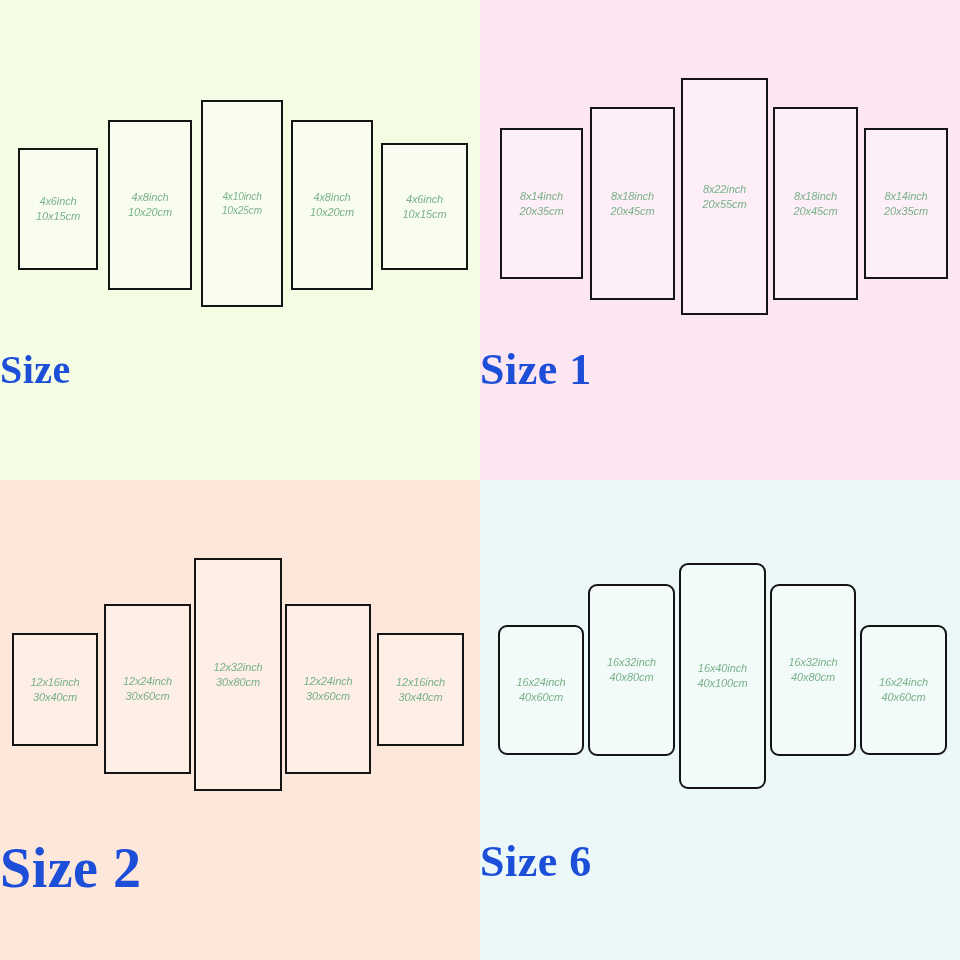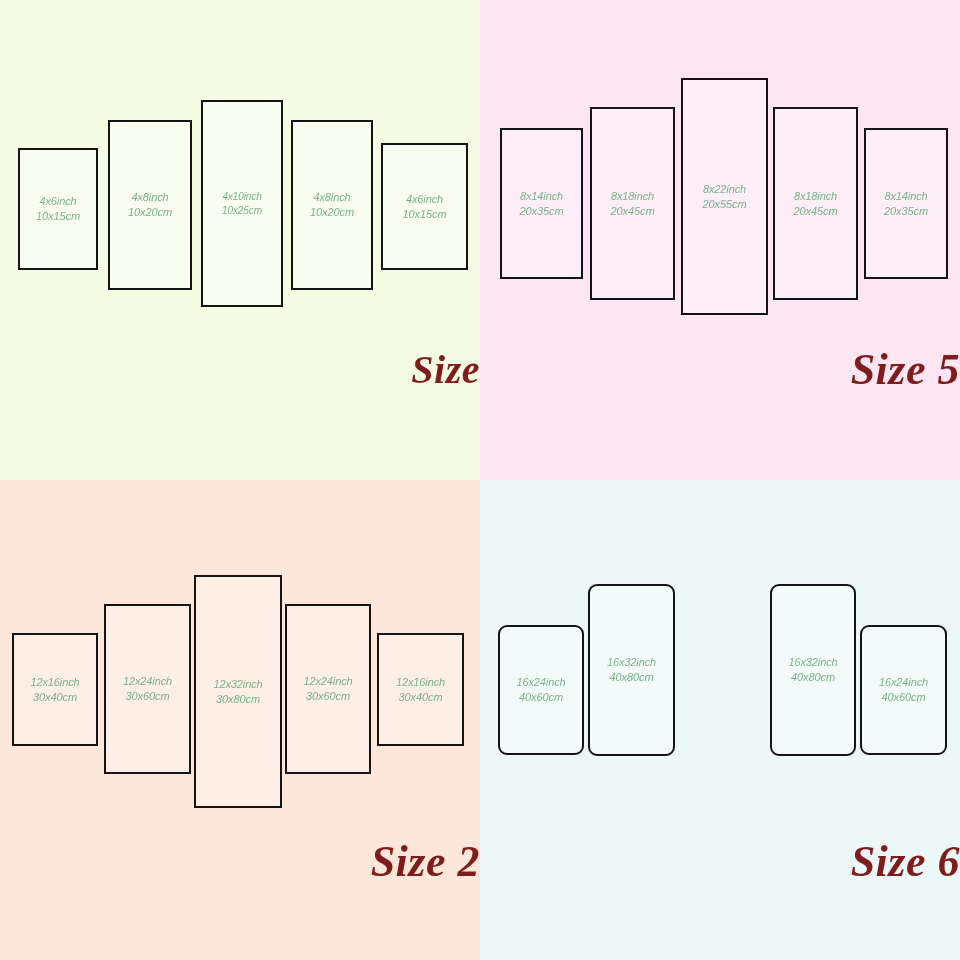--- a/index.html
+++ b/index.html
@@ -58,25 +58,24 @@
   }
 
   .panel-label .ln {
     display: block;
   }
 
   .quad-title {
     position: absolute;
     left: 0;
     width: 480px;
-    text-align: right;
+    text-align: left;
     font-family: "Liberation Serif", serif;
-    font-style: italic;
     font-weight: 700;
-    color: #7f1d1d;
+    color: #1d4ed8;
     letter-spacing: 0.5px;
   }
 
   
   .q-tl { background: #f4fce4; }
   .q-tl .panel { background: #f9fdef; }
   .q-tr { background: #fce6f2; }
   .q-tr .panel { background: #fdeef7; }
   .q-bl { background: #fde6da; }
   .q-bl .panel { background: #fdeee6; }
@@ -148,71 +147,77 @@
             <span class="ln">20x45cm</span>
           </div>
         </div>
         <div class="panel" style="left: 384px; top: 128px; width: 84px; height: 151px;">
           <div class="panel-label" style="font-size: 11px;">
             <span class="ln">8x14inch</span>
             <span class="ln">20x35cm</span>
           </div>
         </div>
       </div>
-      <div class="quad-title" style="top: 344px; font-size: 44px;">Size 5</div>
+      <div class="quad-title" style="top: 344px; font-size: 44px;">Size 1</div>
     </div>
     <div class="quadrant q-bl">
       <div class="panel-stage">
         <div class="panel" style="left: 12px; top: 153px; width: 86px; height: 113px;">
           <div class="panel-label" style="font-size: 11px;">
             <span class="ln">12x16inch</span>
             <span class="ln">30x40cm</span>
           </div>
         </div>
         <div class="panel" style="left: 104px; top: 124px; width: 87px; height: 170px;">
           <div class="panel-label" style="font-size: 11px;">
             <span class="ln">12x24inch</span>
             <span class="ln">30x60cm</span>
           </div>
         </div>
-        <div class="panel" style="left: 194px; top: 95px; width: 88px; height: 233px;">
+        <div class="panel" style="left: 194px; top: 78px; width: 88px; height: 233px;">
           <div class="panel-label" style="font-size: 11px;">
             <span class="ln">12x32inch</span>
             <span class="ln">30x80cm</span>
           </div>
         </div>
         <div class="panel" style="left: 285px; top: 124px; width: 86px; height: 170px;">
           <div class="panel-label" style="font-size: 11px;">
             <span class="ln">12x24inch</span>
             <span class="ln">30x60cm</span>
           </div>
         </div>
         <div class="panel" style="left: 377px; top: 153px; width: 87px; height: 113px;">
           <div class="panel-label" style="font-size: 11px;">
             <span class="ln">12x16inch</span>
             <span class="ln">30x40cm</span>
           </div>
         </div>
       </div>
-      <div class="quad-title" style="top: 356px; font-size: 44px;">Size 2</div>
+      <div class="quad-title" style="top: 356px; font-size: 56px;">Size 2</div>
     </div>
     <div class="quadrant q-br">
       <div class="panel-stage">
         <div class="panel" style="left: 18px; top: 145px; width: 86px; height: 130px;">
           <div class="panel-label" style="font-size: 11px;">
             <span class="ln">16x24inch</span>
             <span class="ln">40x60cm</span>
           </div>
         </div>
         <div class="panel" style="left: 108px; top: 104px; width: 87px; height: 172px;">
           <div class="panel-label" style="font-size: 11px;">
             <span class="ln">16x32inch</span>
             <span class="ln">40x80cm</span>
           </div>
         </div>
+        <div class="panel" style="left: 199px; top: 83px; width: 87px; height: 226px;">
+          <div class="panel-label" style="font-size: 11px;">
+            <span class="ln">16x40inch</span>
+            <span class="ln">40x100cm</span>
+          </div>
+        </div>
         <div class="panel" style="left: 290px; top: 104px; width: 86px; height: 172px;">
           <div class="panel-label" style="font-size: 11px;">
             <span class="ln">16x32inch</span>
             <span class="ln">40x80cm</span>
           </div>
         </div>
         <div class="panel" style="left: 380px; top: 145px; width: 87px; height: 130px;">
           <div class="panel-label" style="font-size: 11px;">
             <span class="ln">16x24inch</span>
             <span class="ln">40x60cm</span>

